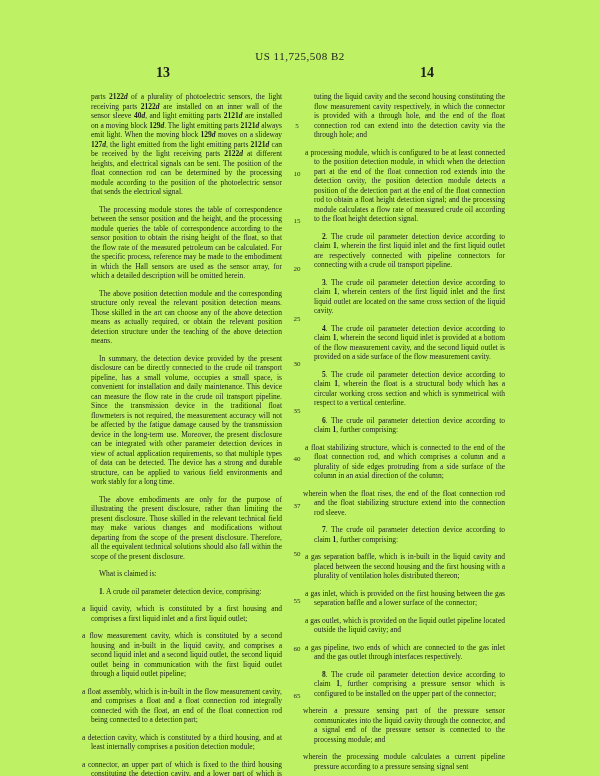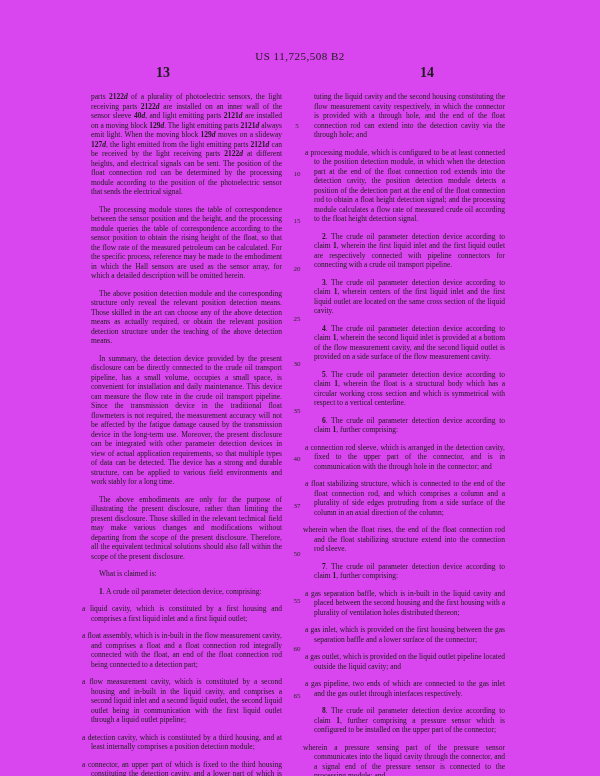--- a/index.html
+++ b/index.html
@@ -4,21 +4,21 @@
 <style>
   html, body {
     margin: 0;
     padding: 0;
     background: #ffffff;
   }
   .page {
     position: relative;
     width: 600px;
     height: 776px;
-    background: #d946ef;
+    background: #bef264;
     font-family: "Liberation Serif", "DejaVu Serif", serif;
     color: #1c1c1c;
     overflow: hidden;
   }
   .patent-number {
     position: absolute;
     top: 50px;
     left: 0;
     width: 600px;
     text-align: center;
@@ -84,22 +84,22 @@
 
   <div id="col-left" class="text-col left">
       <p class="p-cont">parts <b>2122</b><b><i>d</i></b> of a plurality of photoelectric sensors, the light receiving parts <b>2122</b><b><i>d</i></b> are installed on an inner wall of the sensor sleeve <b>40</b><b><i>d</i></b>, and light emitting parts <b>2121</b><b><i>d</i></b> are installed on a moving block <b>129</b><b><i>d</i></b>. The light emitting parts <b>2121</b><b><i>d</i></b> always emit light. When the moving block <b>129</b><b><i>d</i></b> moves on a slideway <b>127</b><b><i>d</i></b>, the light emitted from the light emitting parts <b>2121</b><b><i>d</i></b> can be received by the light receiving parts <b>2122</b><b><i>d</i></b> at different heights, and electrical signals can be sent. The position of the float connection rod can be determined by the processing module according to the position of the photoelectric sensor that sends the electrical signal.</p>
       <p class="p-para">The processing module stores the table of correspondence between the sensor position and the height, and the processing module queries the table of correspondence according to the sensor position to obtain the rising height of the float, so that the flow rate of the measured petroleum can be calculated. For the specific process, reference may be made to the embodiment in which the Hall sensors are used as the sensor array, for which a detailed description will be omitted herein.</p>
       <p class="p-para">The above position detection module and the corresponding structure only reveal the relevant position detection means. Those skilled in the art can choose any of the above detection means as actually required, or obtain the relevant position detection structure under the teaching of the above detection means.</p>
       <p class="p-para">In summary, the detection device provided by the present disclosure can be directly connected to the crude oil transport pipeline, has a small volume, occupies a small space, is convenient for installation and daily maintenance. This device can measure the flow rate in the crude oil transport pipeline. Since the transmission device in the traditional float flowmeters is not required, the measurement accuracy will not be affected by the fatigue damage caused by the transmission device in the long-term use. Moreover, the present disclosure can be integrated with other parameter detection devices in view of actual application requirements, so that multiple types of data can be detected. The device has a strong and durable structure, can be applied to various field environments and work stably for a long time.</p>
       <p class="p-para">The above embodiments are only for the purpose of illustrating the present disclosure, rather than limiting the present disclosure. Those skilled in the relevant technical field may make various changes and modifications without departing from the scope of the present disclosure. Therefore, all the equivalent technical solutions should also fall within the scope of the present disclosure.</p>
       <p class="p-para">What is claimed is:</p>
       <p class="p-para"><b>1</b>. A crude oil parameter detection device, comprising:</p>
       <p class="p-claim-item">a liquid cavity, which is constituted by a first housing and comprises a first liquid inlet and a first liquid outlet;</p>
+      <p class="p-claim-item">a flow measurement cavity, which is constituted by a second housing and in-built in the liquid cavity, and comprises a second liquid inlet and a second liquid outlet, the second liquid outlet being in communication with the first liquid outlet through a liquid outlet pipeline;</p>
       <p class="p-claim-item">a float assembly, which is in-built in the flow measurement cavity, and comprises a float and a float connection rod integrally connected with the float, an end of the float connection rod being connected to a detection part;</p>
-      <p class="p-claim-item">a flow measurement cavity, which is constituted by a second housing and in-built in the liquid cavity, and comprises a second liquid inlet and a second liquid outlet, the second liquid outlet being in communication with the first liquid outlet through a liquid outlet pipeline;</p>
       <p class="p-claim-item">a detection cavity, which is constituted by a third housing, and at least internally comprises a position detection module;</p>
       <p class="p-claim-item">a connector, an upper part of which is fixed to the third housing constituting the detection cavity, and a lower part of which is connected to the first housing consti-</p>
     </div>
 
   <div id="gutter" class="gutter">
       <div class="lineno" style="top: 38px;">5</div>
       <div class="lineno" style="top: 85.5px;">10</div>
       <div class="lineno" style="top: 133px;">15</div>
       <div class="lineno" style="top: 180.5px;">20</div>
       <div class="lineno" style="top: 231px;">25</div>
@@ -114,21 +114,20 @@
     </div>
 
   <div id="col-right" class="text-col right">
       <p class="p-claim-cont">tuting the liquid cavity and the second housing constituting the flow measurement cavity respectively, in which the connector is provided with a through hole, and the end of the float connection rod can extend into the detection cavity via the through hole; and</p>
       <p class="p-claim-item">a processing module, which is configured to be at least connected to the position detection module, in which when the detection part at the end of the float connection rod extends into the detection cavity, the position detection module detects a position of the detection part at the end of the float connection rod to obtain a float height detection signal; and the processing module calculates a flow rate of measured crude oil according to the float height detection signal.</p>
       <p class="p-para"><b>2</b>. The crude oil parameter detection device according to claim <b>1</b>, wherein the first liquid inlet and the first liquid outlet are respectively connected with pipeline connectors for connecting with a crude oil transport pipeline.</p>
       <p class="p-para"><b>3</b>. The crude oil parameter detection device according to claim <b>1</b>, wherein centers of the first liquid inlet and the first liquid outlet are located on the same cross section of the liquid cavity.</p>
       <p class="p-para"><b>4</b>. The crude oil parameter detection device according to claim <b>1</b>, wherein the second liquid inlet is provided at a bottom of the flow measurement cavity, and the second liquid outlet is provided on a side surface of the flow measurement cavity.</p>
       <p class="p-para"><b>5</b>. The crude oil parameter detection device according to claim <b>1</b>, wherein the float is a structural body which has a circular working cross section and which is symmetrical with respect to a vertical centerline.</p>
       <p class="p-para"><b>6</b>. The crude oil parameter detection device according to claim <b>1</b>, further comprising:</p>
-      <p class="p-claim-item">a connection rod sleeve, which is arranged in the detection cavity, fixed to the upper part of the connector, and is in communication with the through hole in the connector; and</p>
       <p class="p-claim-item">a float stabilizing structure, which is connected to the end of the float connection rod, and which comprises a column and a plurality of side edges protruding from a side surface of the column in an axial direction of the column;</p>
       <p class="p-claim-sub">wherein when the float rises, the end of the float connection rod and the float stabilizing structure extend into the connection rod sleeve.</p>
       <p class="p-para"><b>7</b>. The crude oil parameter detection device according to claim <b>1</b>, further comprising:</p>
       <p class="p-claim-item">a gas separation baffle, which is in-built in the liquid cavity and placed between the second housing and the first housing with a plurality of ventilation holes distributed thereon;</p>
       <p class="p-claim-item">a gas inlet, which is provided on the first housing between the gas separation baffle and a lower surface of the connector;</p>
       <p class="p-claim-item">a gas outlet, which is provided on the liquid outlet pipeline located outside the liquid cavity; and</p>
       <p class="p-claim-item">a gas pipeline, two ends of which are connected to the gas inlet and the gas outlet through interfaces respectively.</p>
       <p class="p-para"><b>8</b>. The crude oil parameter detection device according to claim <b>1</b>, further comprising a pressure sensor which is configured to be installed on the upper part of the connector;</p>
       <p class="p-claim-sub">wherein a pressure sensing part of the pressure sensor communicates into the liquid cavity through the connector, and a signal end of the pressure sensor is connected to the processing module; and</p>
       <p class="p-claim-sub">wherein the processing module calculates a current pipeline pressure according to a pressure sensing signal sent</p>

